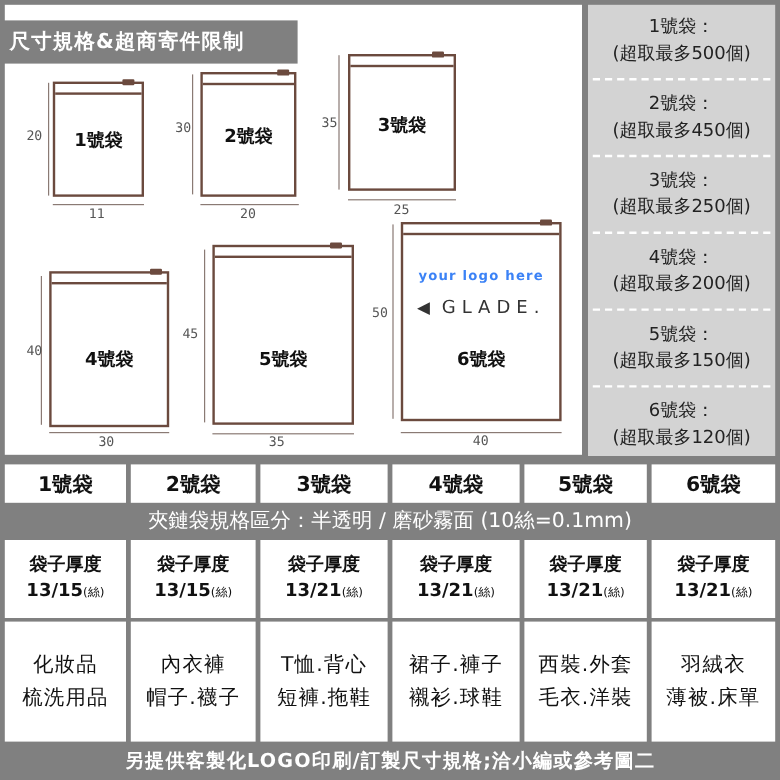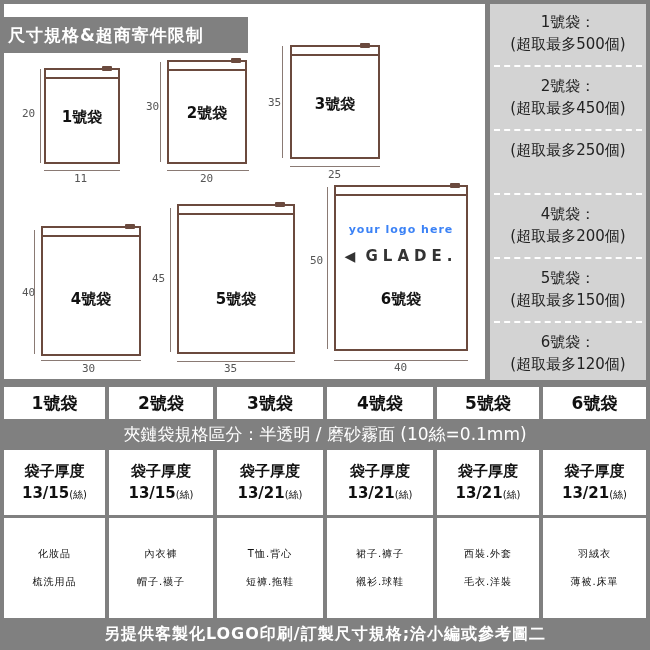--- a/index.html
+++ b/index.html
@@ -38,21 +38,21 @@
   .dim-h {
     position:absolute; height:1px; background:#8a7a74;
   }
   .dim-num {
     position:absolute; font-size:11px; color:#555; font-family:"DejaVu Sans Mono","Liberation Mono",monospace;
   }
   .logo-text {
     position:absolute; left:0; right:0; text-align:center; font-size:11px; font-weight:bold; color:#3b82f6; letter-spacing:1px;
   }
   .logo-brand {
-    position:absolute; left:0; right:0; text-align:center; font-size:15px; font-weight:bold; color:#333; letter-spacing:5px;
+    position:absolute; left:0; right:0; text-align:center; font-size:15px; font-weight:normal; color:#333; letter-spacing:5px;
   }
 
   
   .limits {
     position:absolute; left:490px; top:4px; width:156px; height:376px;
     background:#d3d3d3;
   }
   .limit-item {
     position:absolute; left:0; width:156px; height:62px; text-align:center;
     font-size:15px; color:#222; line-height:22px; padding-top:7px;
@@ -69,21 +69,21 @@
     text-align:center; color:#111;
   }
   .hdr .cell { font-size:17px; font-weight:bold; }
   .sub-banner {
     position:absolute; left:4px; top:420px; width:642px; height:28px;
     color:#ffffff; font-size:17px; text-align:center; line-height:28px;
   }
   .thick .cell span.t1 { font-size:15px; font-weight:bold; line-height:22px; }
   .thick .cell span.t2 { font-size:15px; font-weight:bold; line-height:22px; }
   .thick .cell span.t2 small { font-size:10px; font-weight:normal; }
-  .use .cell span { font-size:10px; line-height:28px; letter-spacing:1px; }
+  .use .cell span { font-size:17px; line-height:28px; letter-spacing:1px; }
 
   .footer {
     position:absolute; left:0; top:620px; width:650px; height:30px;
     color:#ffffff; font-size:16px; font-weight:bold; text-align:center; line-height:28px; letter-spacing:1px;
   }
 </style>
 </head>
 <body>
 
 <div id="canvas">
@@ -163,20 +163,21 @@
       <div>1號袋：</div>
       <div>(超取最多500個)</div>
     </div>
     <div class="limit-sep" style="top:61px;"></div>
     <div class="limit-item" style="top:64px;">
       <div>2號袋：</div>
       <div>(超取最多450個)</div>
     </div>
     <div class="limit-sep" style="top:125px;"></div>
     <div class="limit-item" style="top:128px;">
+      <div>3號袋：</div>
       <div>(超取最多250個)</div>
     </div>
     <div class="limit-sep" style="top:189px;"></div>
     <div class="limit-item" style="top:192px;">
       <div>4號袋：</div>
       <div>(超取最多200個)</div>
     </div>
     <div class="limit-sep" style="top:253px;"></div>
     <div class="limit-item" style="top:256px;">
       <div>5號袋：</div>

